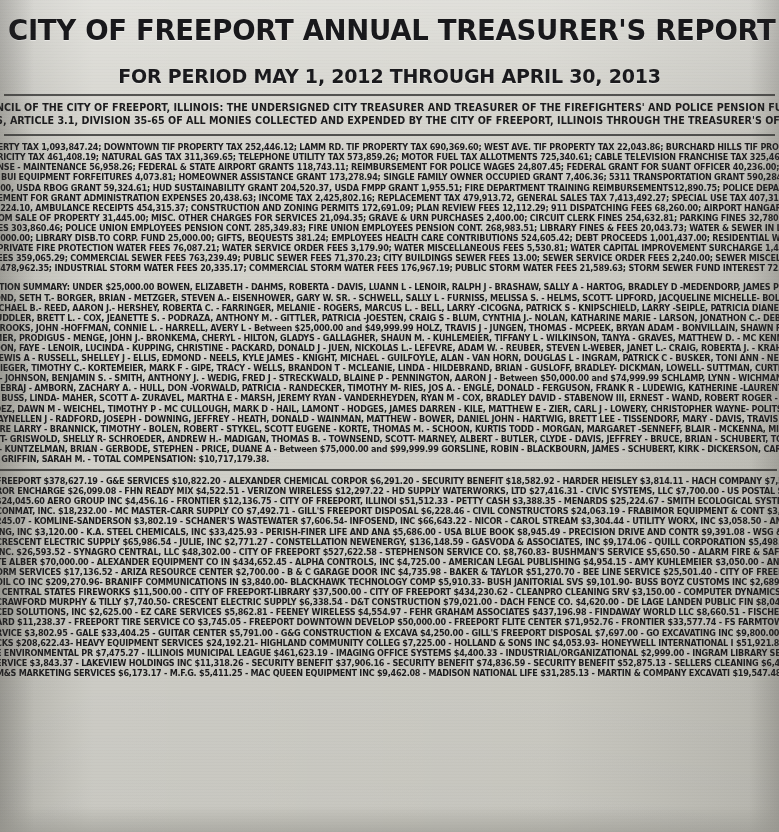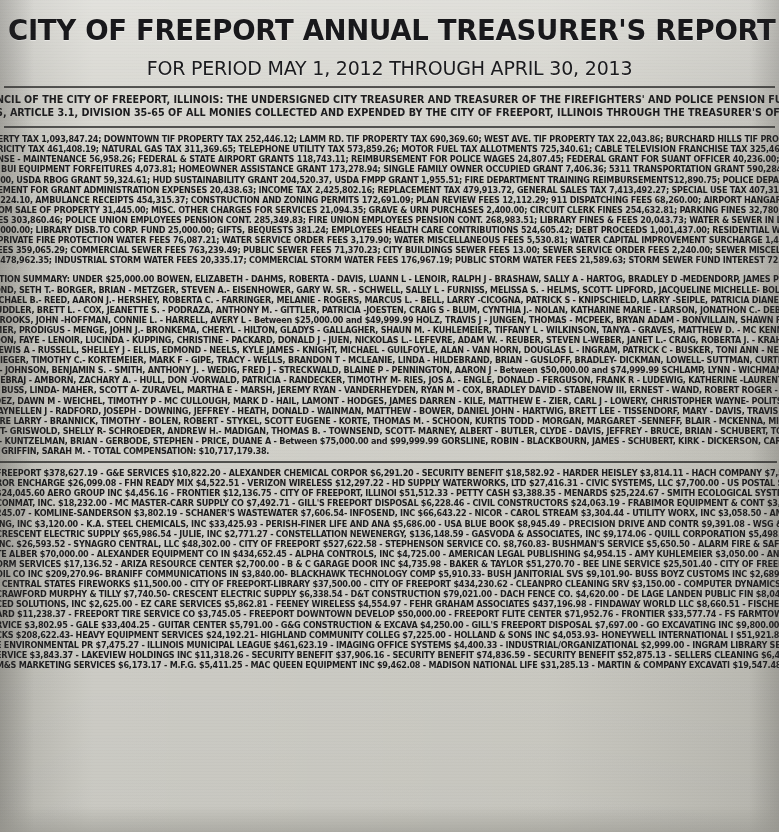--- a/index.html
+++ b/index.html
@@ -44,25 +44,25 @@
     font-weight: bold;
     font-size: 27.5px;
     letter-spacing: -0.3px;
     color: #17171a;
     text-shadow: 0 1px 0 rgba(255,255,255,0.45);
     white-space: nowrap;
     line-height: 1.05;
   }
   .title-sub {
     font-family: "DejaVu Sans", sans-serif;
-    font-weight: normal;
+    font-weight: bold;
     font-size: 19px;
     letter-spacing: -0.2px;
     color: #19191c;
-    margin-top: 12px;
+    margin-top: 20px;
     white-space: nowrap;
     text-shadow: 0 1px 0 rgba(255,255,255,0.4);
   }
   .rule {
     height: 2px;
     background: #3a3a38;
     margin: 7px 4px 6px 4px;
     opacity: .85;
   }
   .intro {

